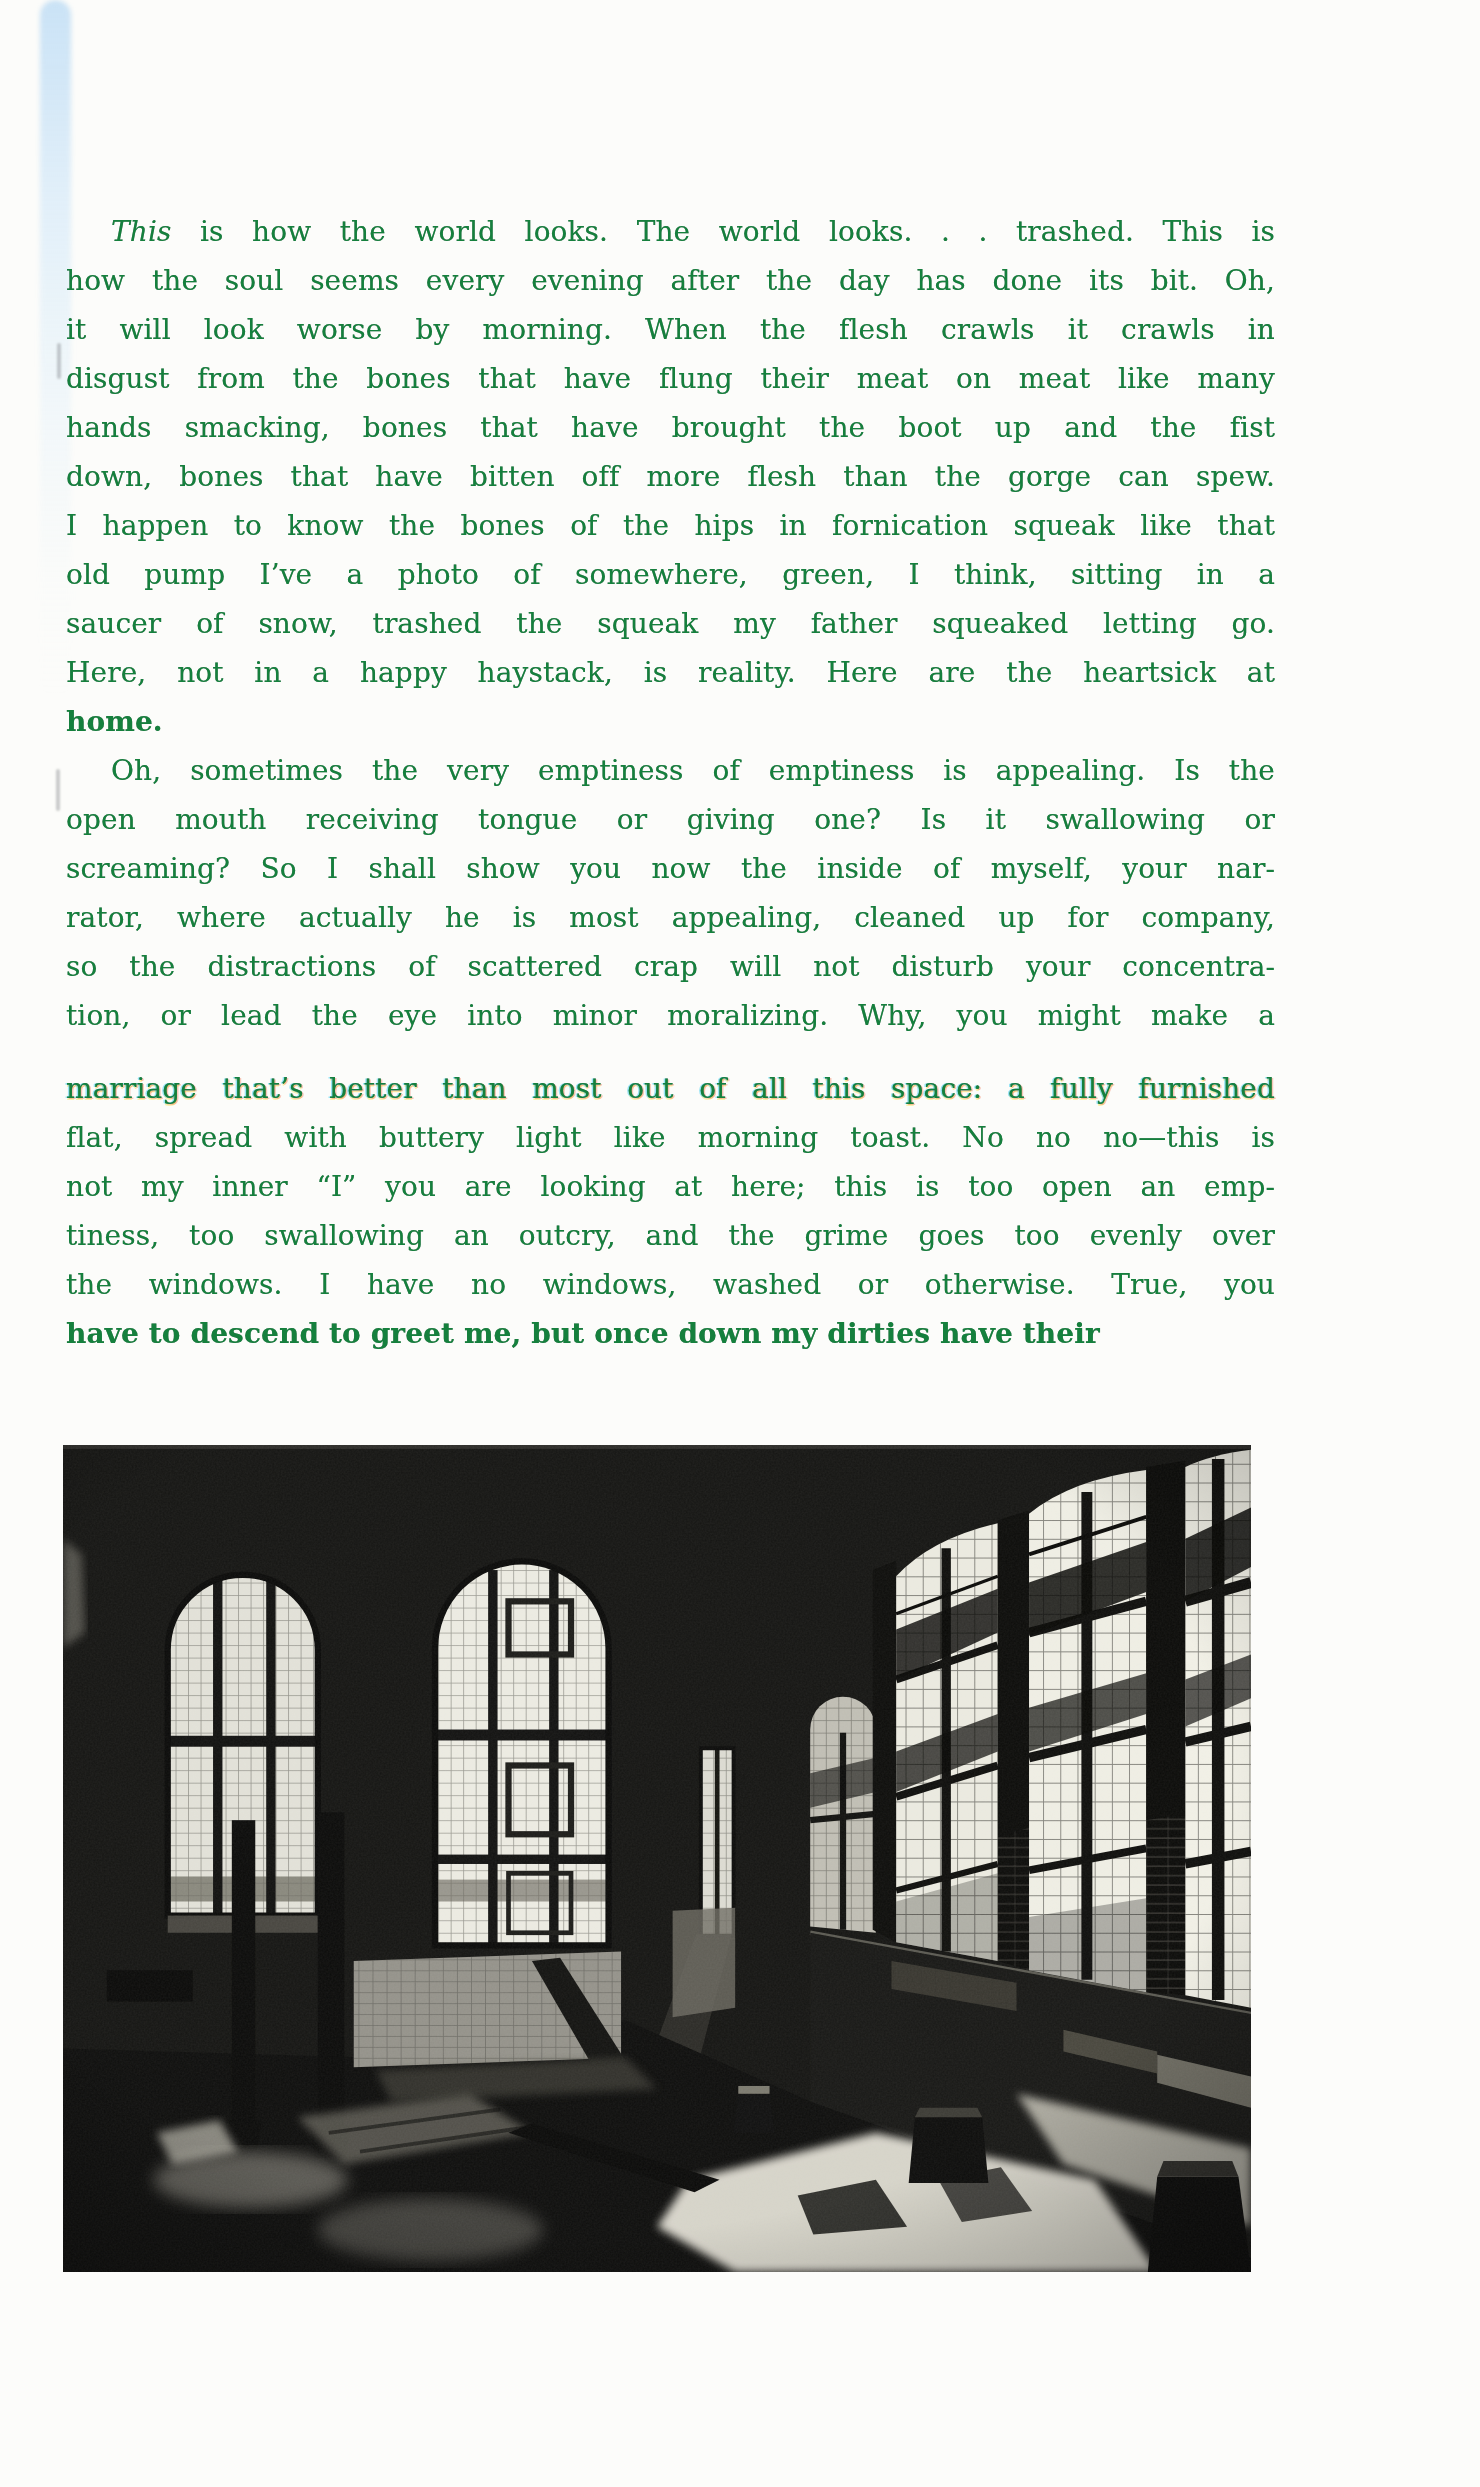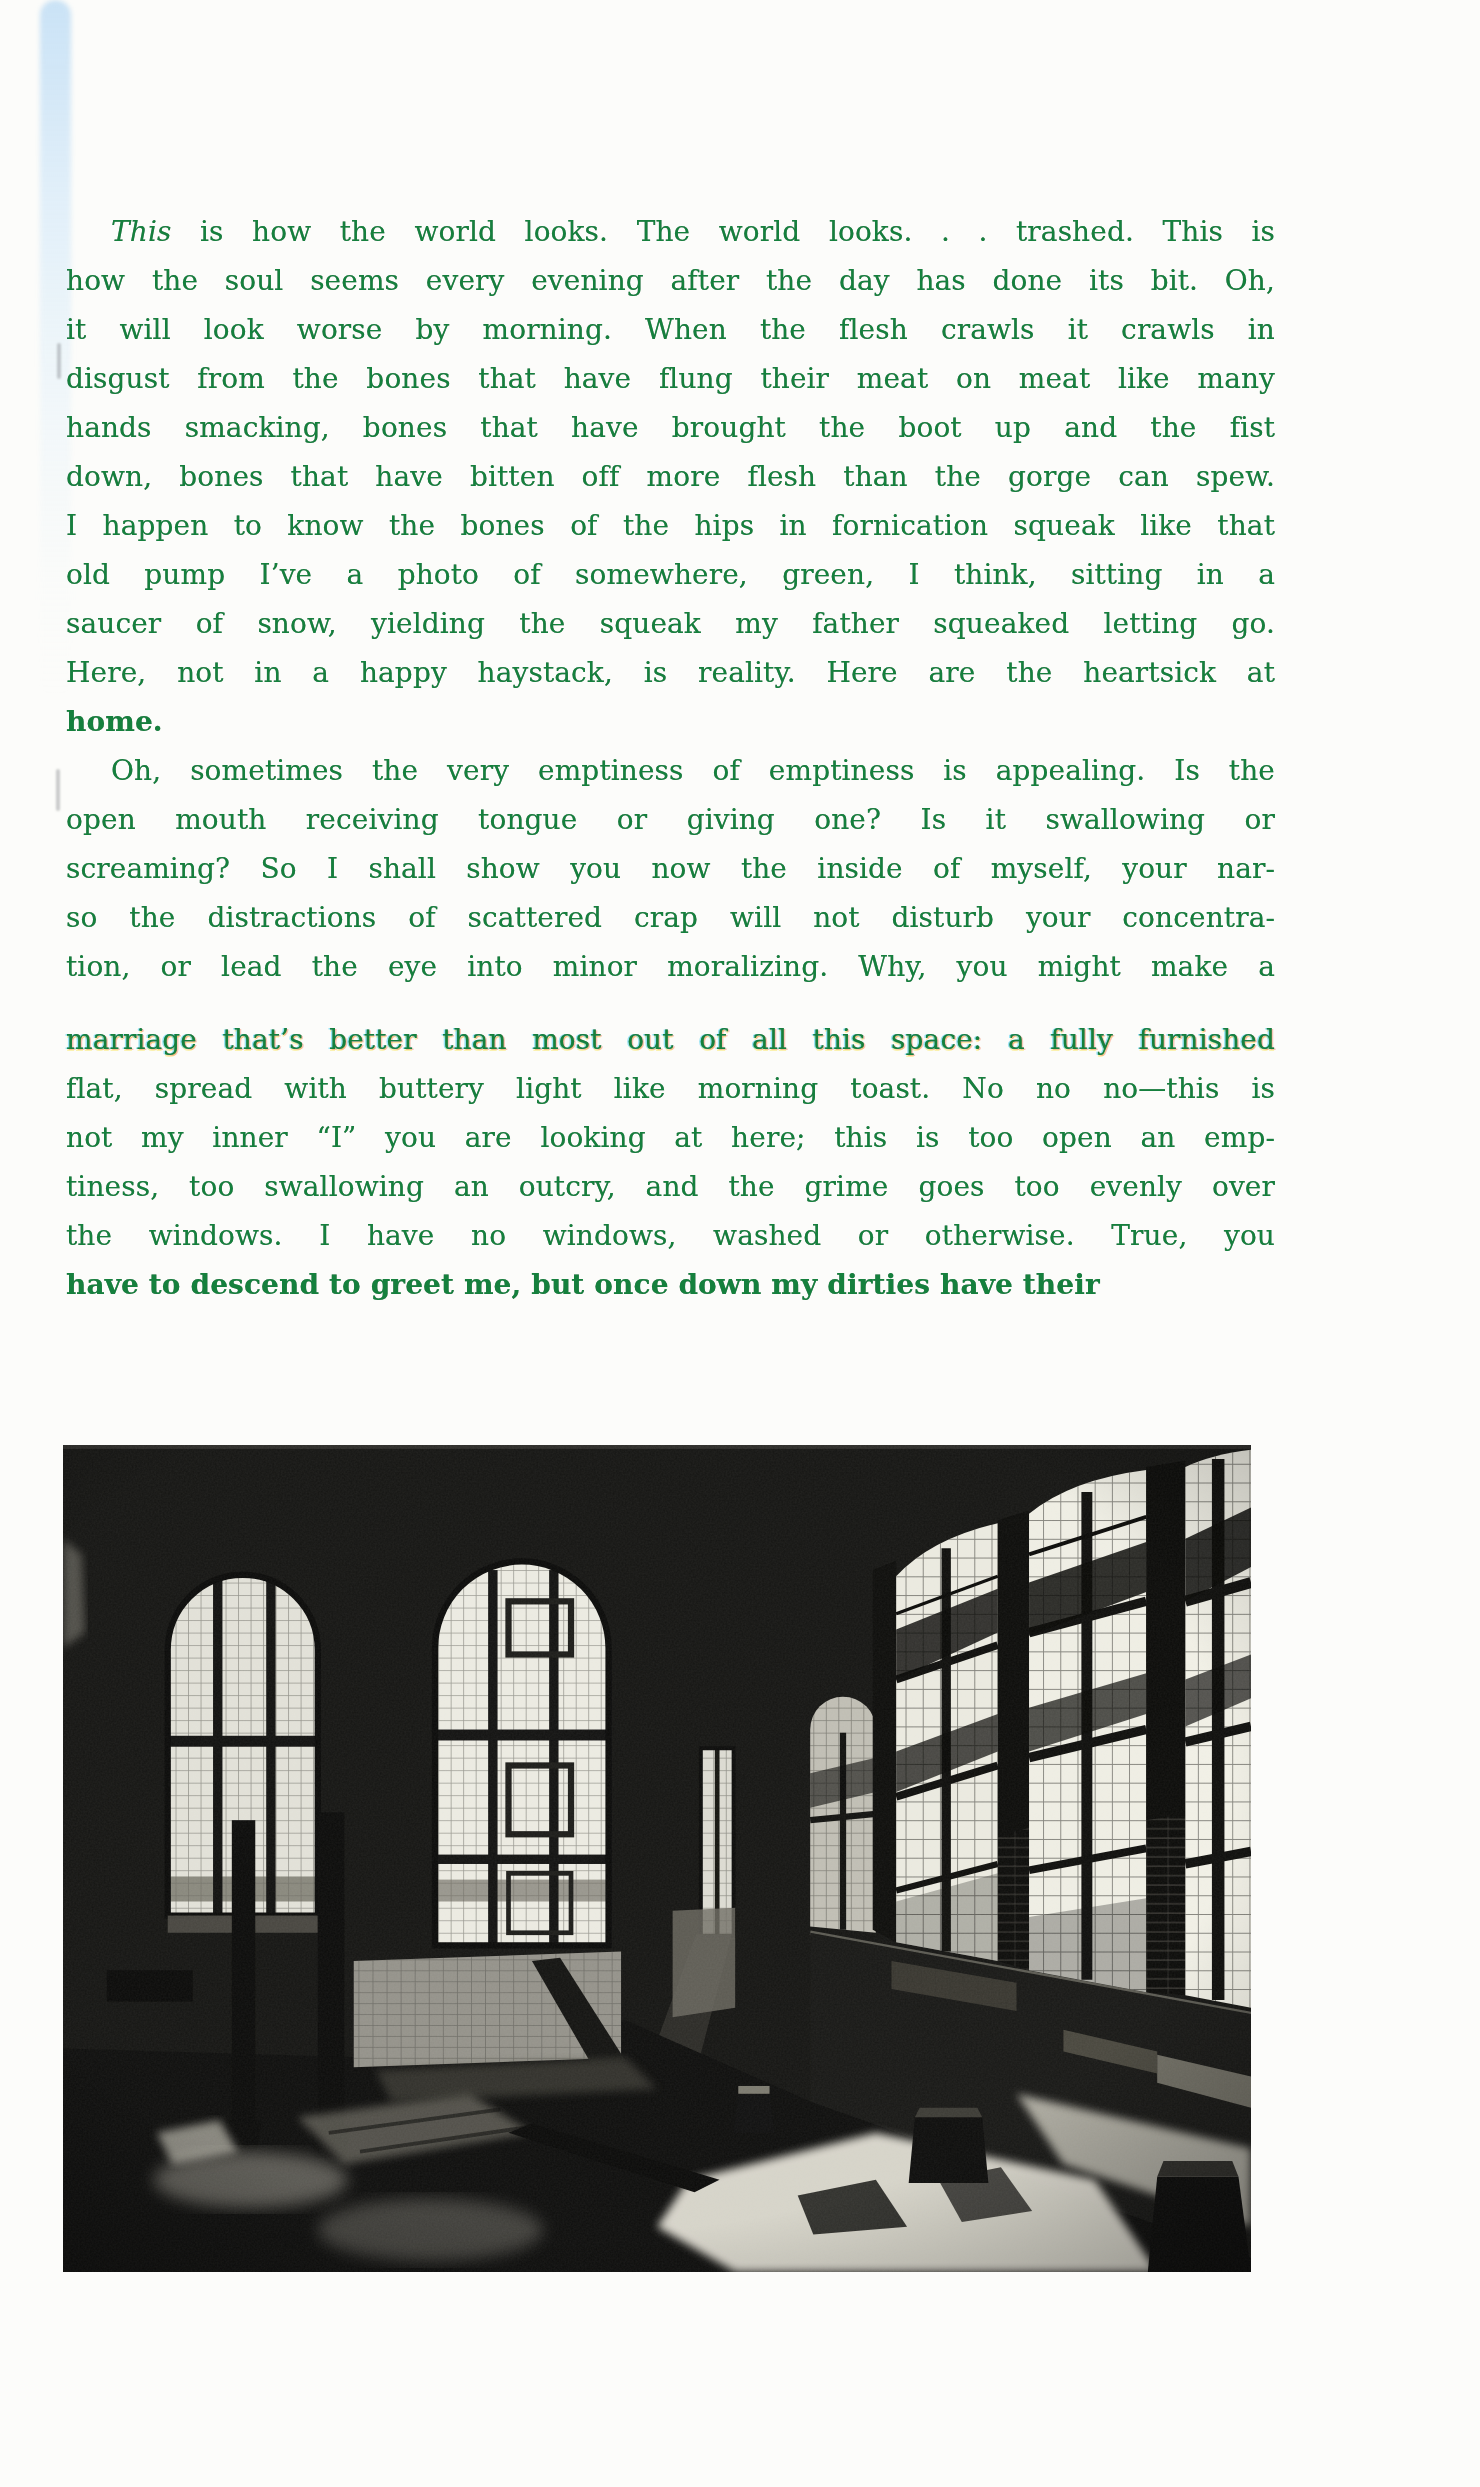--- a/index.html
+++ b/index.html
@@ -39,28 +39,29 @@
   <main class="text-block">
     <section>
       <div class="line first"><i>This</i><span> is how the world looks. The world looks. . . trashed. This is</span></div>
       <div class="line">how the soul seems every evening after the day has done its bit. Oh,</div>
       <div class="line">it will look worse by morning. When the flesh crawls it crawls in</div>
       <div class="line">disgust from the bones that have flung their meat on meat like many</div>
       <div class="line">hands smacking, bones that have brought the boot up and the fist</div>
       <div class="line">down, bones that have bitten off more flesh than the gorge can spew.</div>
       <div class="line">I happen to know the bones of the hips in fornication squeak like that</div>
       <div class="line">old pump I’ve a photo of somewhere, green, I think, sitting in a</div>
-      <div class="line">saucer of snow, yielding the squeak my father squeaked letting go.</div>
+      <div class="line">saucer of snow, trashed the squeak my father squeaked letting go.</div>
       <div class="line">Here, not in a happy haystack, is reality. Here are the heartsick at</div>
       <div class="line end">home.</div>
     </section>
     <section>
       <div class="line first">Oh, sometimes the very emptiness of emptiness is appealing. Is the</div>
       <div class="line">open mouth receiving tongue or giving one? Is it swallowing or</div>
       <div class="line">screaming? So I shall show you now the inside of myself, your nar-</div>
+      <div class="line">rator, where actually he is most appealing, cleaned up for company,</div>
       <div class="line">so the distractions of scattered crap will not disturb your concentra-</div>
       <div class="line">tion, or lead the eye into minor moralizing. Why, you might make a</div>
       <div class="line fringe">marriage that’s better than most out of all this space: a fully furnished</div>
       <div class="line">flat, spread with buttery light like morning toast. No no no—this is</div>
       <div class="line">not my inner “I” you are looking at here; this is too open an emp-</div>
       <div class="line">tiness, too swallowing an outcry, and the grime goes too evenly over</div>
       <div class="line">the windows. I have no windows, washed or otherwise. True, you</div>
       <div class="line end">have to descend to greet me, but once down my dirties have their</div>
     </section>
   </main>

